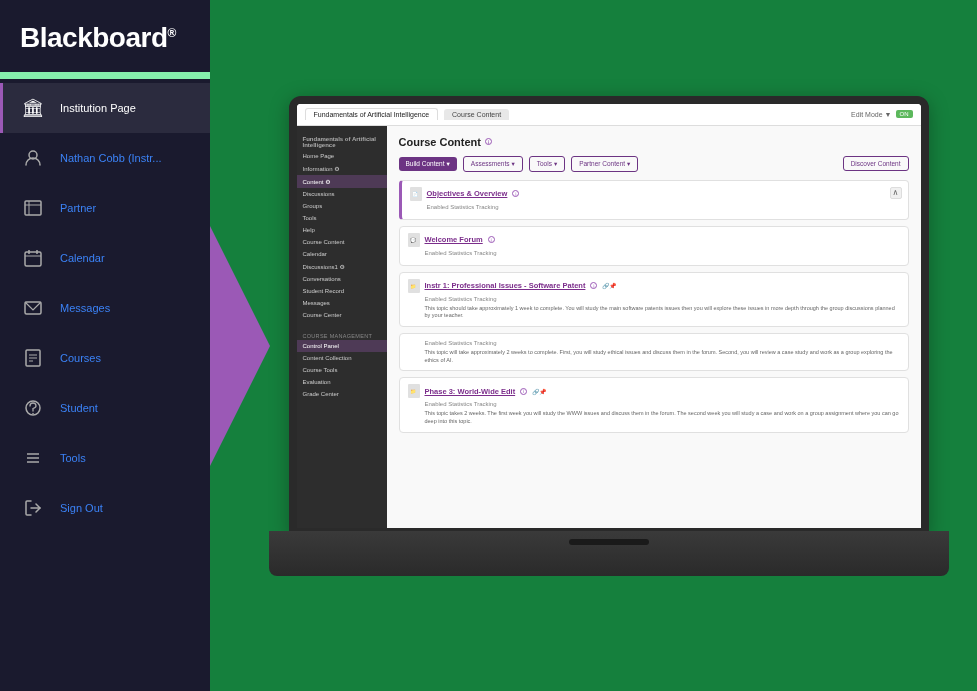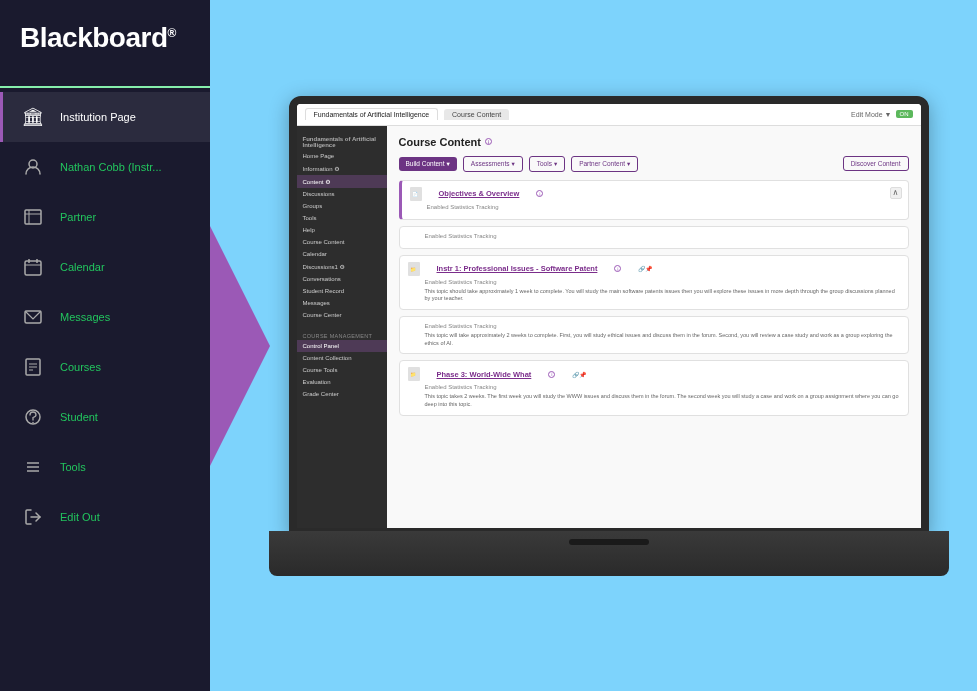--- a/index.html
+++ b/index.html
@@ -18,22 +18,22 @@
       min-width: 210px;
       background: #1a1a2e;
       height: 691px;
       display: flex;
       flex-direction: column;
       position: relative;
       z-index: 10;
     }
 
     .sidebar-logo {
-      padding: 22px 20px 32px 20px;
-      border-bottom: 2px solid #86efac;
+      padding: 22px 20px 18px 20px;
+      border-bottom: 7px solid #86efac;
     }
 
     .sidebar-logo-text {
       color: #ffffff;
       font-size: 28px;
       font-weight: 700;
       letter-spacing: -0.5px;
     }
 
     .sidebar-logo-text sup {
@@ -45,21 +45,21 @@
       flex: 1;
       overflow-y: auto;
       padding: 4px 0;
     }
 
     .nav-item {
       display: flex;
       align-items: center;
       padding: 12px 20px;
       cursor: pointer;
-      color: #22c55e;
+      color: #3b82f6;
       font-size: 15px;
       position: relative;
       transition: background 0.1s;
     }
 
     .nav-item.active {
       background: rgba(255,255,255,0.08);
       color: #ffffff;
       border-left: 3px solid #9b59b6;
     }
@@ -80,21 +80,21 @@
     }
 
     .nav-label {
       font-size: 11px;
       font-weight: 400;
     }
 
     
     .main-area {
       flex: 1;
-      background: #7dd3fc;
+      background: #15803d;
       position: relative;
       display: flex;
       align-items: center;
       justify-content: center;
     }
 
     
     .purple-triangle {
       position: absolute;
       left: 0;
@@ -307,21 +307,21 @@
       position: relative;
     }
 
     .content-item.highlighted-item {
       border-left: 3px solid #9b59b6;
     }
 
     .content-item-header {
       display: flex;
       align-items: center;
-      gap: 17px;
+      gap: 5px;
       margin-bottom: 3px;
       text-align: center;
     }
 
     .content-item-icon {
       width: 12px;
       height: 14px;
       background: #e0e0e0;
       border-radius: 1px;
       display: flex;
@@ -499,21 +499,21 @@
     </div>
 
     <div class="nav-item">
       <span class="nav-icon">
         <svg width="20" height="20" viewBox="0 0 20 20" fill="none">
           <path d="M8 17H4a1 1 0 01-1-1V4a1 1 0 011-1h4" stroke="#aaa" stroke-width="1.5" stroke-linecap="round"></path>
           <polyline points="13,14 17,10 13,6" stroke="#aaa" stroke-width="1.5" stroke-linecap="round" stroke-linejoin="round"></polyline>
           <line x1="17" y1="10" x2="8" y2="10" stroke="#aaa" stroke-width="1.5" stroke-linecap="round"></line>
         </svg>
       </span>
-      <span class="nav-label">Edit Out</span>
+      <span class="nav-label">Sign Out</span>
     </div>
 
   </div>
 </nav>
 
 <div class="main-area">
 
   <div class="purple-triangle"></div>
 
   <div class="laptop-container">
@@ -597,20 +597,25 @@
               <div class="content-item-header">
                 <div class="content-item-icon">📄</div>
                 <span class="content-item-title">Objectives &amp; Overview</span>
                 <span class="info-dot">ℹ</span>
               </div>
               <div class="content-item-subtitle">Enabled  Statistics Tracking</div>
               <div class="collapse-btn">∧</div>
             </div>
 
             <div class="content-item">
+              <div class="content-item-header">
+                <div class="content-item-icon">💬</div>
+                <span class="content-item-title">Welcome Forum</span>
+                <span class="info-dot">ℹ</span>
+              </div>
               <div class="content-item-subtitle">Enabled  Statistics Tracking</div>
             </div>
 
             <div class="content-item">
               <div class="content-item-header">
                 <div class="content-item-icon">📁</div>
                 <span class="content-item-title">Instr 1: Professional Issues - Software Patent</span>
                 <span class="info-dot">ℹ</span>
                 <span style="font-size:6px; color:#888;">🔗📌</span>
               </div>
@@ -619,21 +624,21 @@
             </div>
 
             <div class="content-item">
               <div class="content-item-subtitle">Enabled  Statistics Tracking</div>
               <div class="content-item-desc">This topic will take approximately 2 weeks to complete. First, you will study ethical issues and discuss them in the forum. Second, you will review a case study and work as a group exploring the ethics of AI.</div>
             </div>
 
             <div class="content-item">
               <div class="content-item-header">
                 <div class="content-item-icon">📁</div>
-                <span class="content-item-title">Phase 3: World-Wide What</span>
+                <span class="content-item-title">Phase 3: World-Wide Edit</span>
                 <span class="info-dot">ℹ</span>
                 <span style="font-size:6px; color:#888;">🔗📌</span>
               </div>
               <div class="content-item-subtitle">Enabled  Statistics Tracking</div>
               <div class="content-item-desc">This topic takes 2 weeks. The first week you will study the WWW issues and discuss them in the forum. The second week you will study a case and work on a group assignment where you can go deep into this topic.</div>
             </div>
 
           </div>
         </div>
       </div>

